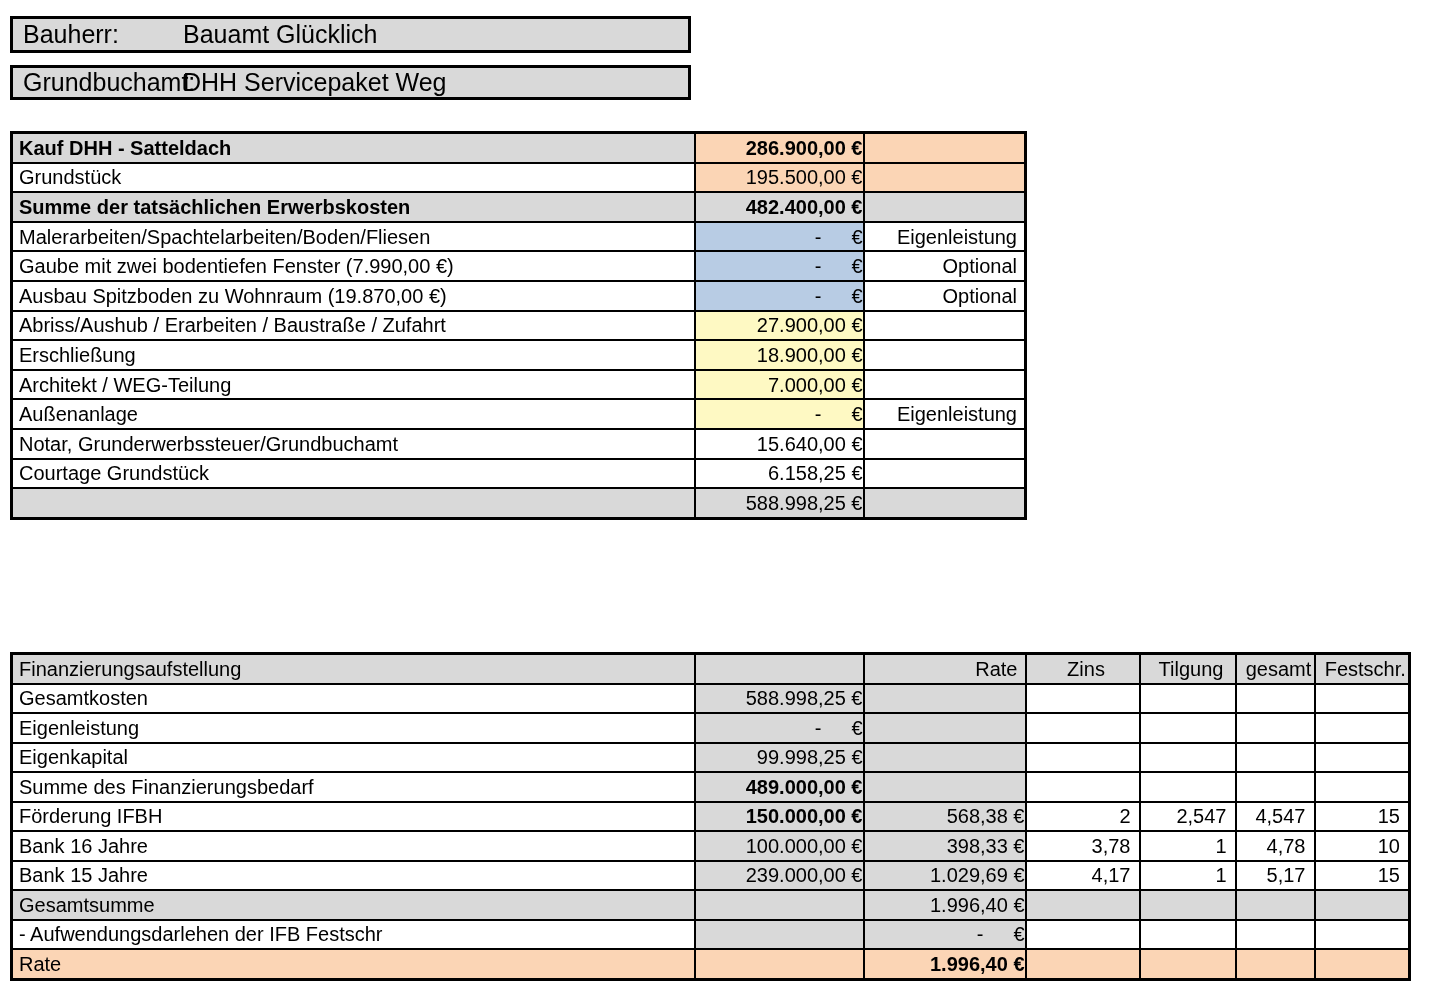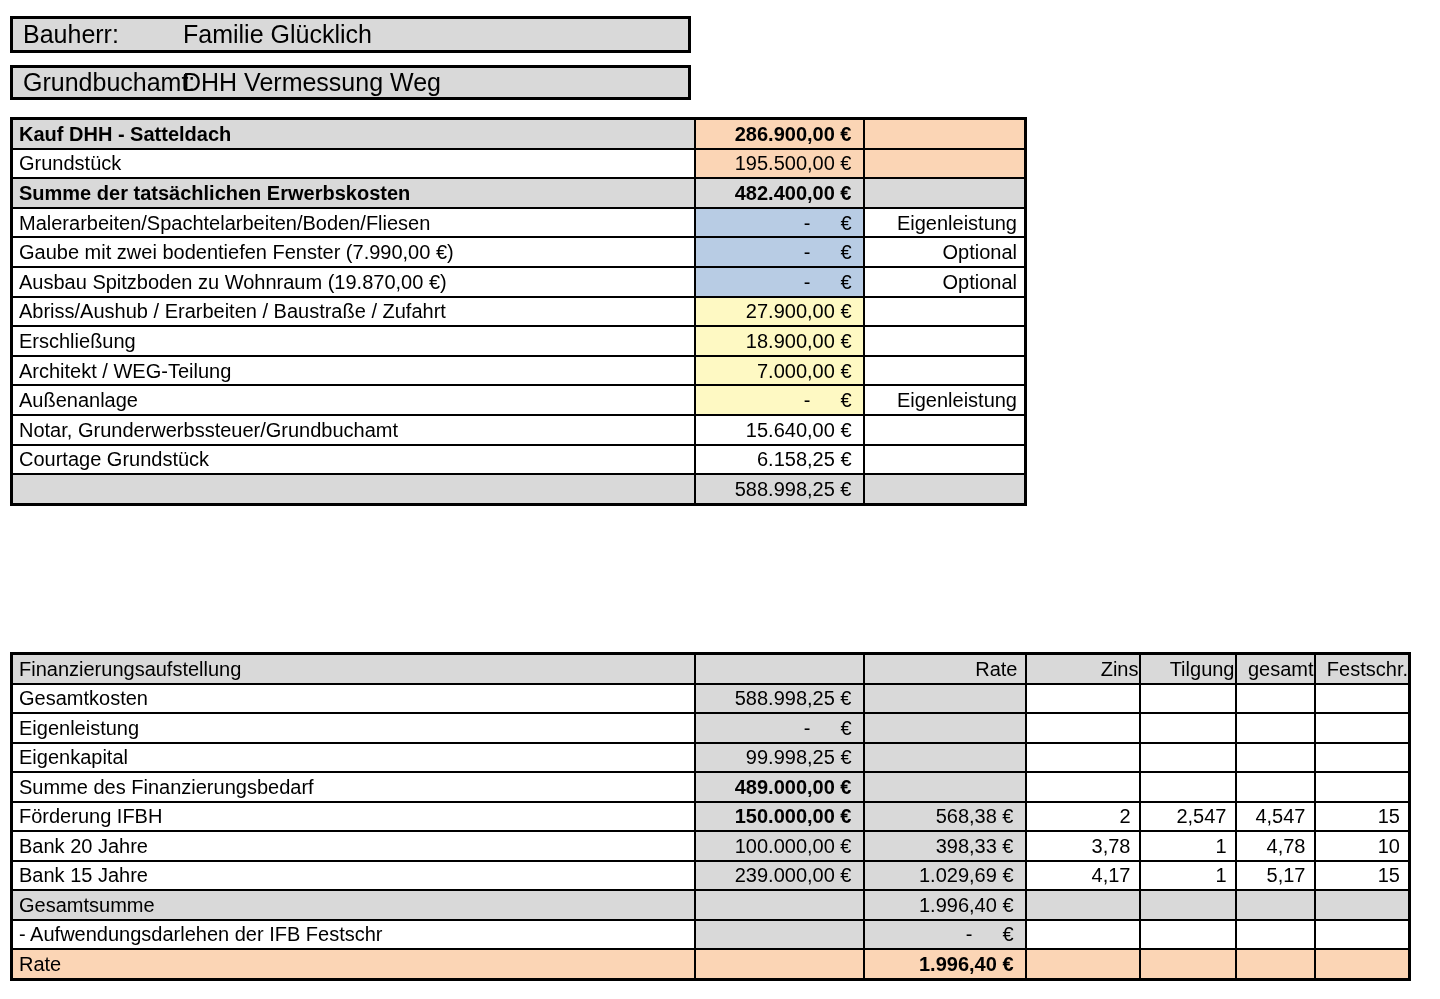--- a/index.html
+++ b/index.html
@@ -8,55 +8,55 @@
 
   .info-box{position:absolute;left:10px;width:681px;box-sizing:border-box;
     background:#D9D9D9;border:3px solid #000;display:flex;align-items:center;
     padding-left:10px;font-size:25px;white-space:nowrap;}
   #box-bauherr{top:16px;height:37px;}
   #box-belegenheit{top:65px;height:35px;}
   .info-label{display:inline-block;width:160px;flex:0 0 160px;}
 
   table{position:absolute;left:10px;border-collapse:collapse;table-layout:fixed;
     border:3px solid #000;}
-  .t1{top:117px;border-radius:25px;}
+  .t1{top:131px;border-radius:25px;}
   .t2{top:645px;margin-top:7px;}
   td{border:2px solid #000;height:27.6px;box-sizing:content-box;
     font-size:20px;line-height:1.1;padding:0;overflow:hidden;white-space:nowrap;}
   .t2 td{height:27.5px;}
 
   .lbl{text-align:left;padding-left:6px;}
-  .amt{text-align:right;padding-right:11px;}
+  .amt{text-align:right;}
   .note{text-align:right;padding-right:7px;}
   .num{text-align:right;padding-right:8px;}
-  .hl{text-align:right;padding-left:7px;}
+  .hl{text-align:center;padding-left:7px;}
   .hr{text-align:right;padding-right:7px;}
   .b{font-weight:bold;}
   .small{font-size:14px;}
 
   .bg-gray{background:#D9D9D9;}
   .bg-orange{background:#FBD5B5;}
   .bg-blue{background:#B8CCE4;}
   .bg-green{background:#fef9c3;}
 
   .dash{margin-right:30px;}
 </style>
 </head>
 <body>
 
 <div class="page">
 
   <div class="info-box" id="box-bauherr">
     <span class="info-label">Bauherr:</span>
-    <span>Familie Glücklich</span>
+    <span>Bauamt Glücklich</span>
   </div>
 
   <div class="info-box" id="box-belegenheit">
     <span class="info-label">Grundbuchamt:</span>
-    <span>DHH Vermessung Weg</span>
+    <span>DHH Servicepaket Weg</span>
   </div>
 
   <table class="t1">
     <colgroup>
         <col style="width:683px">
         <col style="width:169px">
         <col style="width:162px">
       </colgroup>
     <tbody>
         <tr>
@@ -186,21 +186,21 @@
     <tr>
       <td class="lbl">Förderung IFBH</td>
       <td class="amt b bg-gray">150.000,00 €</td>
       <td class="amt bg-gray">568,38 €</td>
       <td class="num">2</td>
       <td class="num">2,547</td>
       <td class="num">4,547</td>
       <td class="num">15</td>
     </tr>
     <tr>
-      <td class="lbl">Bank 20 Jahre</td>
+      <td class="lbl">Bank 16 Jahre</td>
       <td class="amt bg-gray">100.000,00 €</td>
       <td class="amt bg-gray">398,33 €</td>
       <td class="num">3,78</td>
       <td class="num">1</td>
       <td class="num">4,78</td>
       <td class="num">10</td>
     </tr>
     <tr>
       <td class="lbl">Bank 15 Jahre</td>
       <td class="amt bg-gray">239.000,00 €</td>

